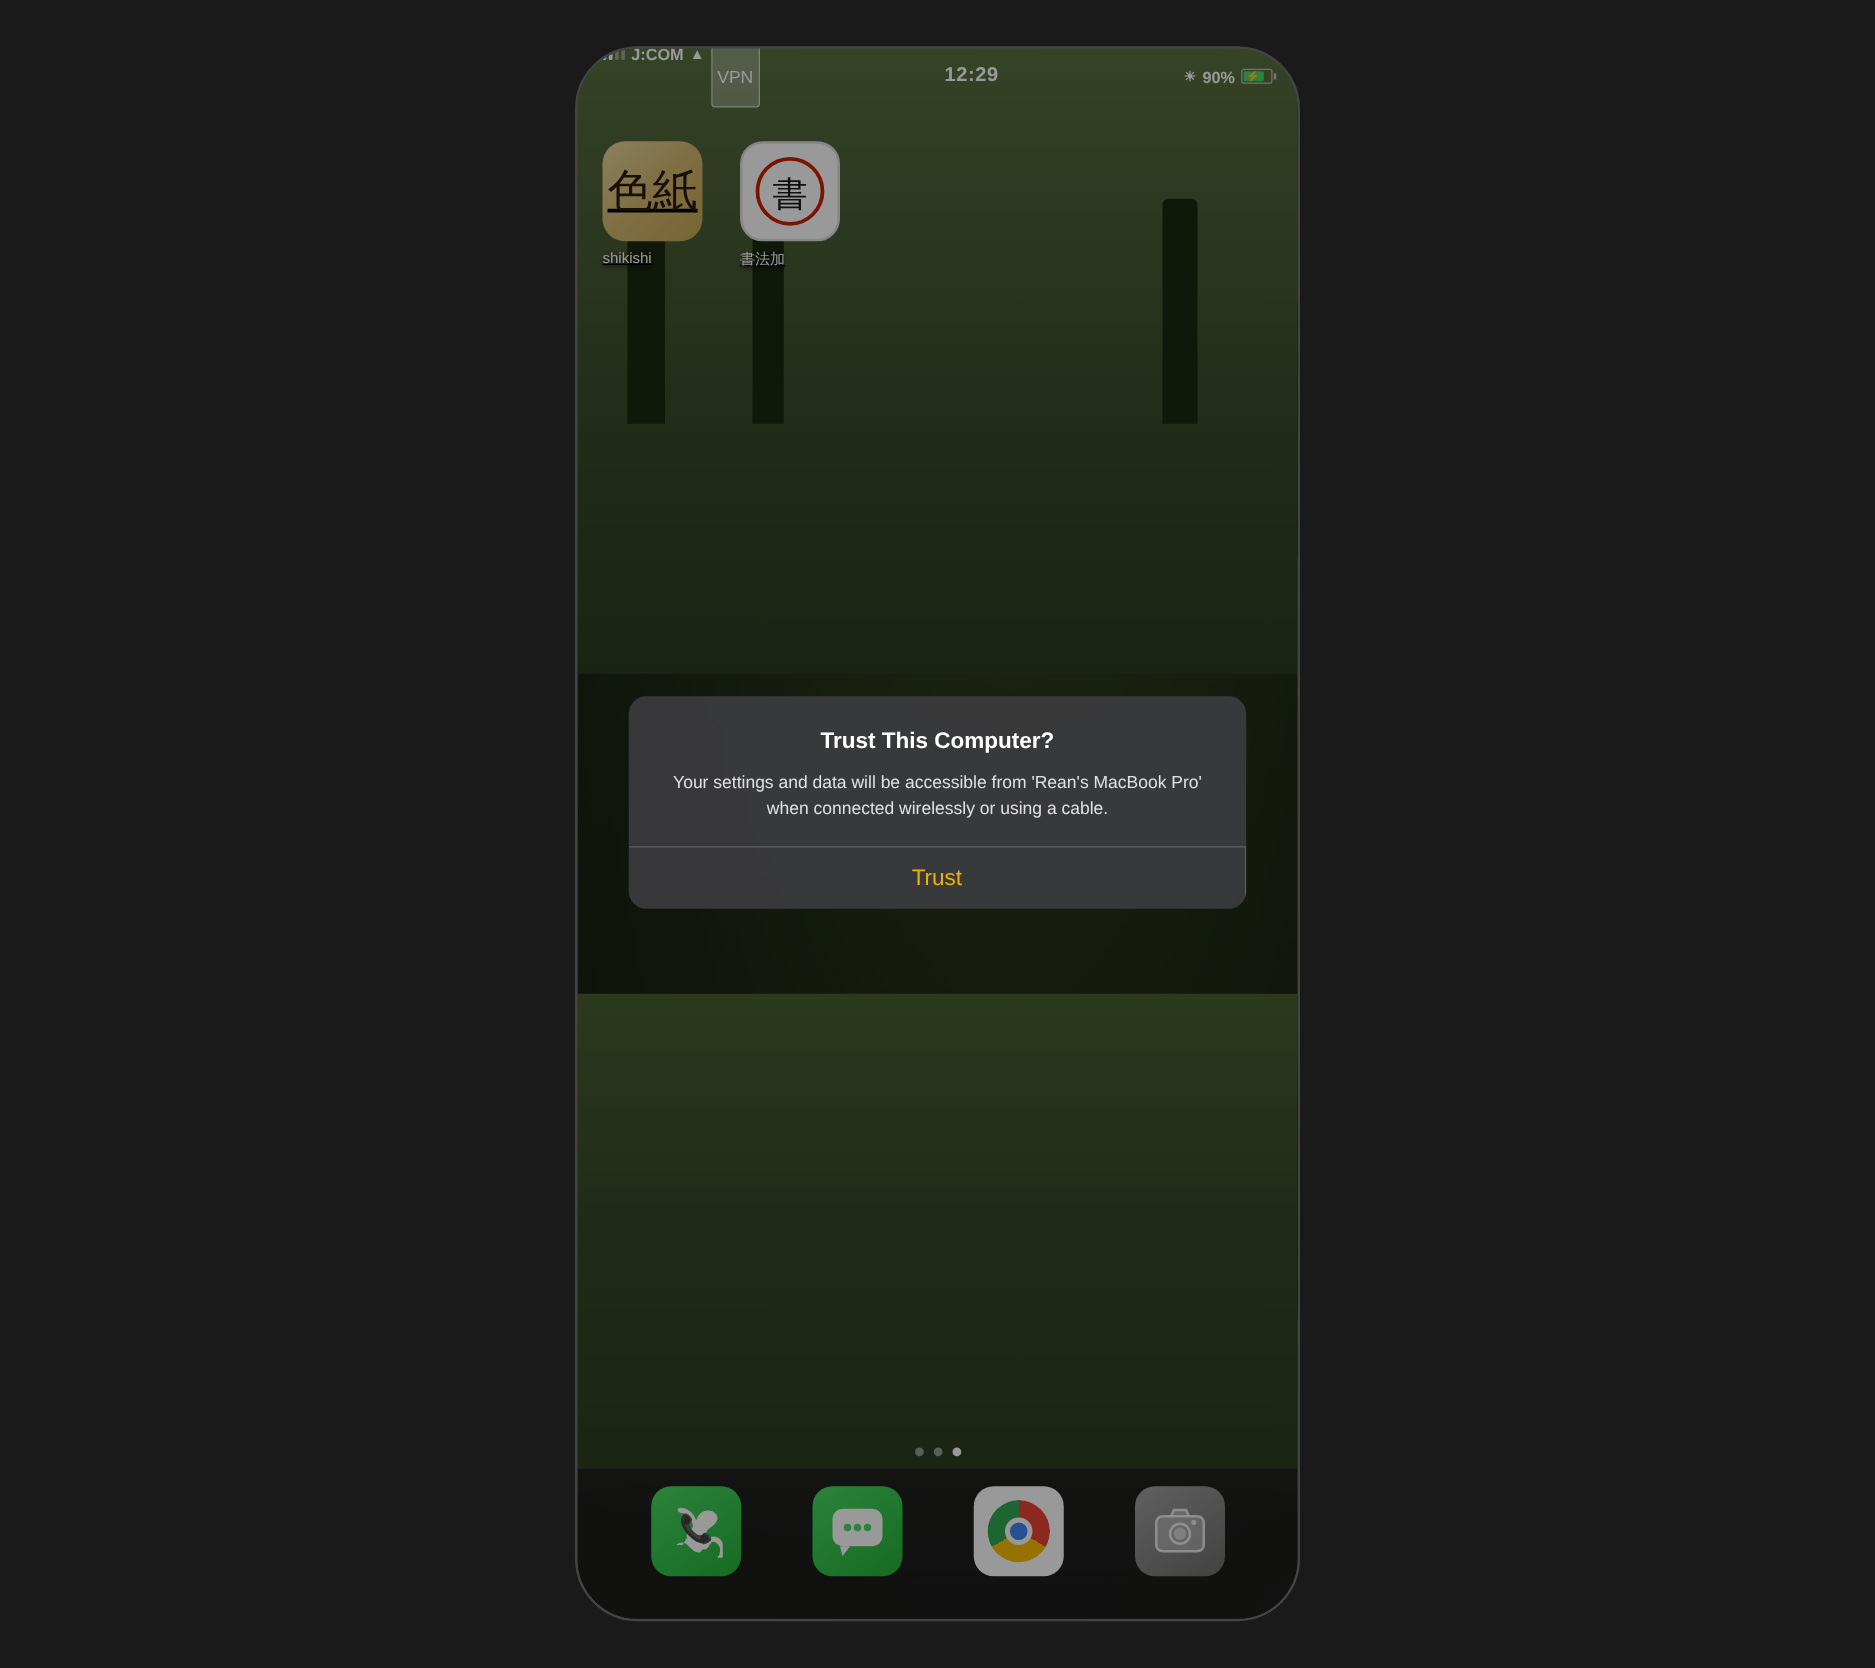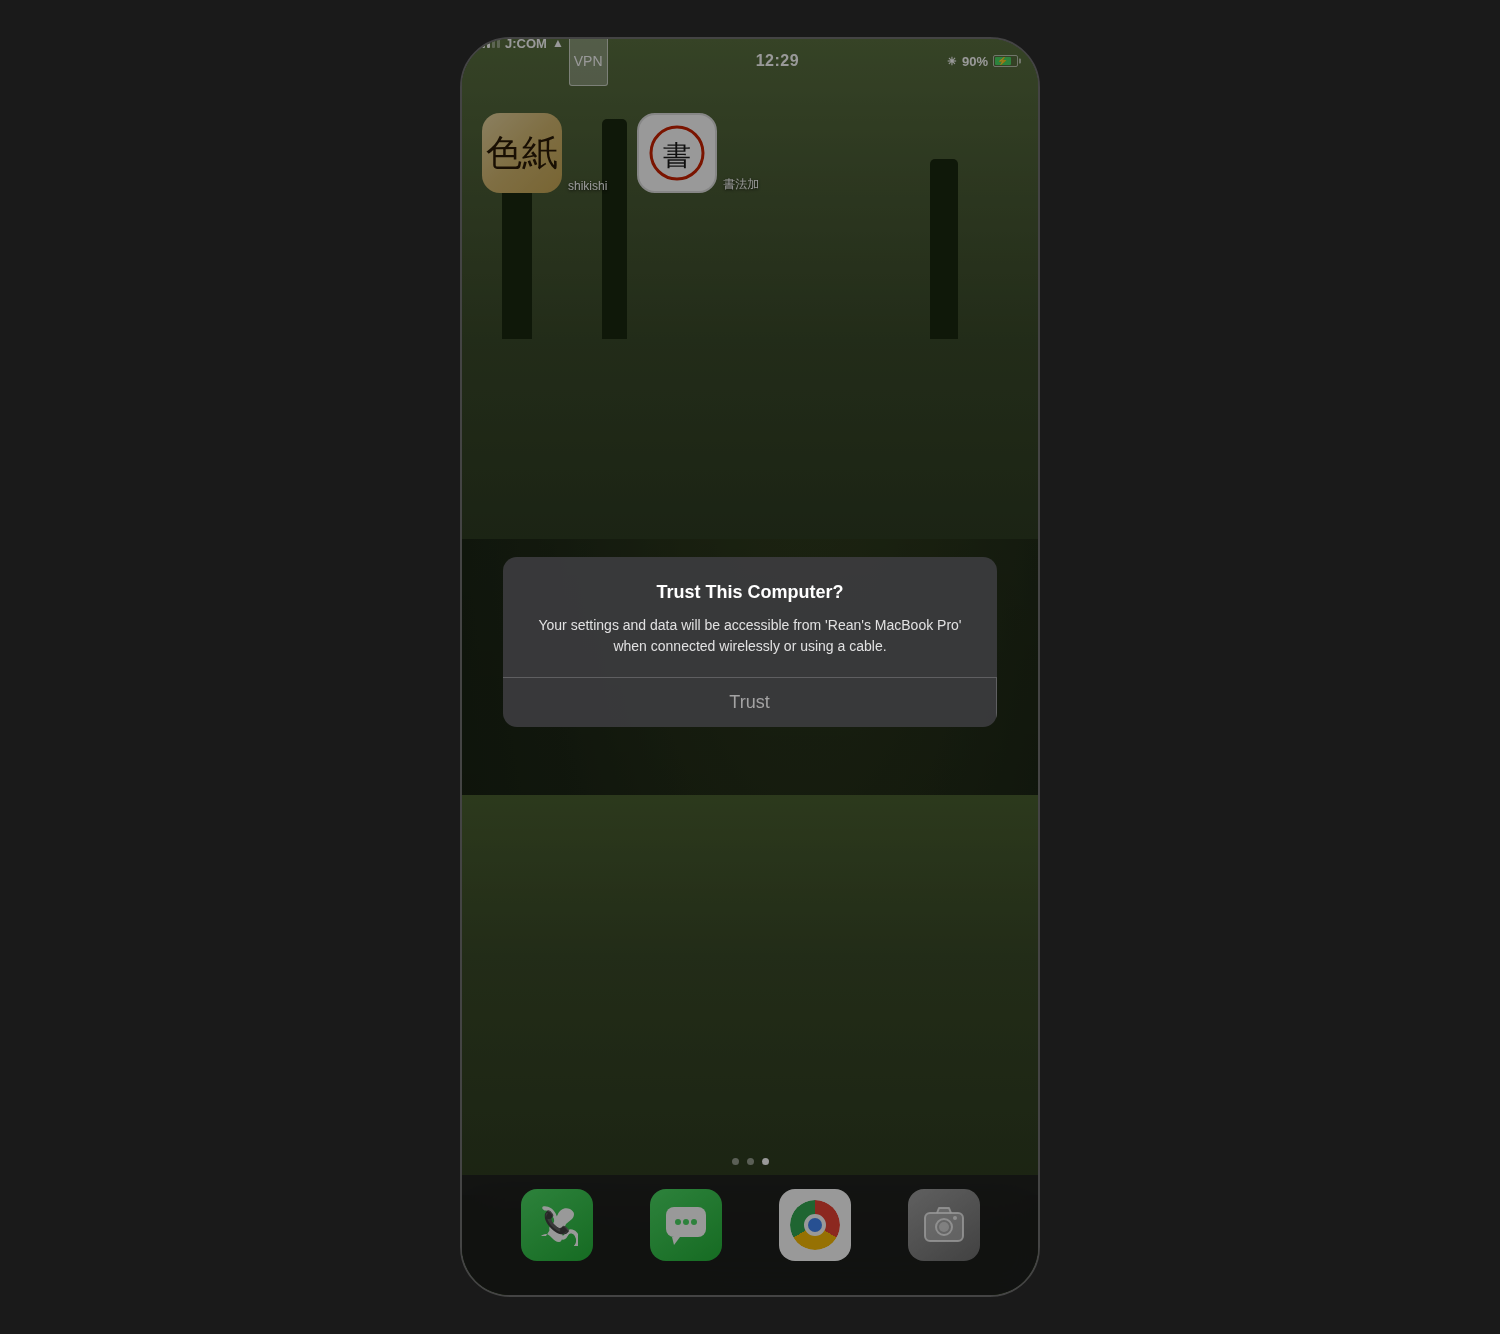--- a/index.html
+++ b/index.html
@@ -232,24 +232,25 @@
     }
 
     .app-icons-row {
       display: flex;
       gap: 30px;
       margin-top: 10px;
     }
 
     .app-icon-container {
       display: flex;
-      flex-direction: row;
-      align-items: flex-end;
+      flex-direction: column;
+      align-items: flex-start;
       gap: 6px;
       cursor: pointer;
+      text-decoration: underline;
     }
 
     .app-icon {
       width: 80px;
       height: 80px;
       border-radius: 18px;
       overflow: hidden;
       position: relative;
     }
 
@@ -433,21 +434,21 @@
 
     .alert-btn {
       flex: 1;
       padding: 14px 10px;
       text-align: center;
       font-size: 18px;
       font-weight: 400;
       cursor: pointer;
       background: none;
       border: none;
-      color: #a3a3a3;
+      color: #eab308;
     }
 
     .alert-btn:first-child {
       border-right: 1px solid rgba(255,255,255,0.2);
     }
 
     
     .side-gray {
       position: absolute;
       top: 0;

